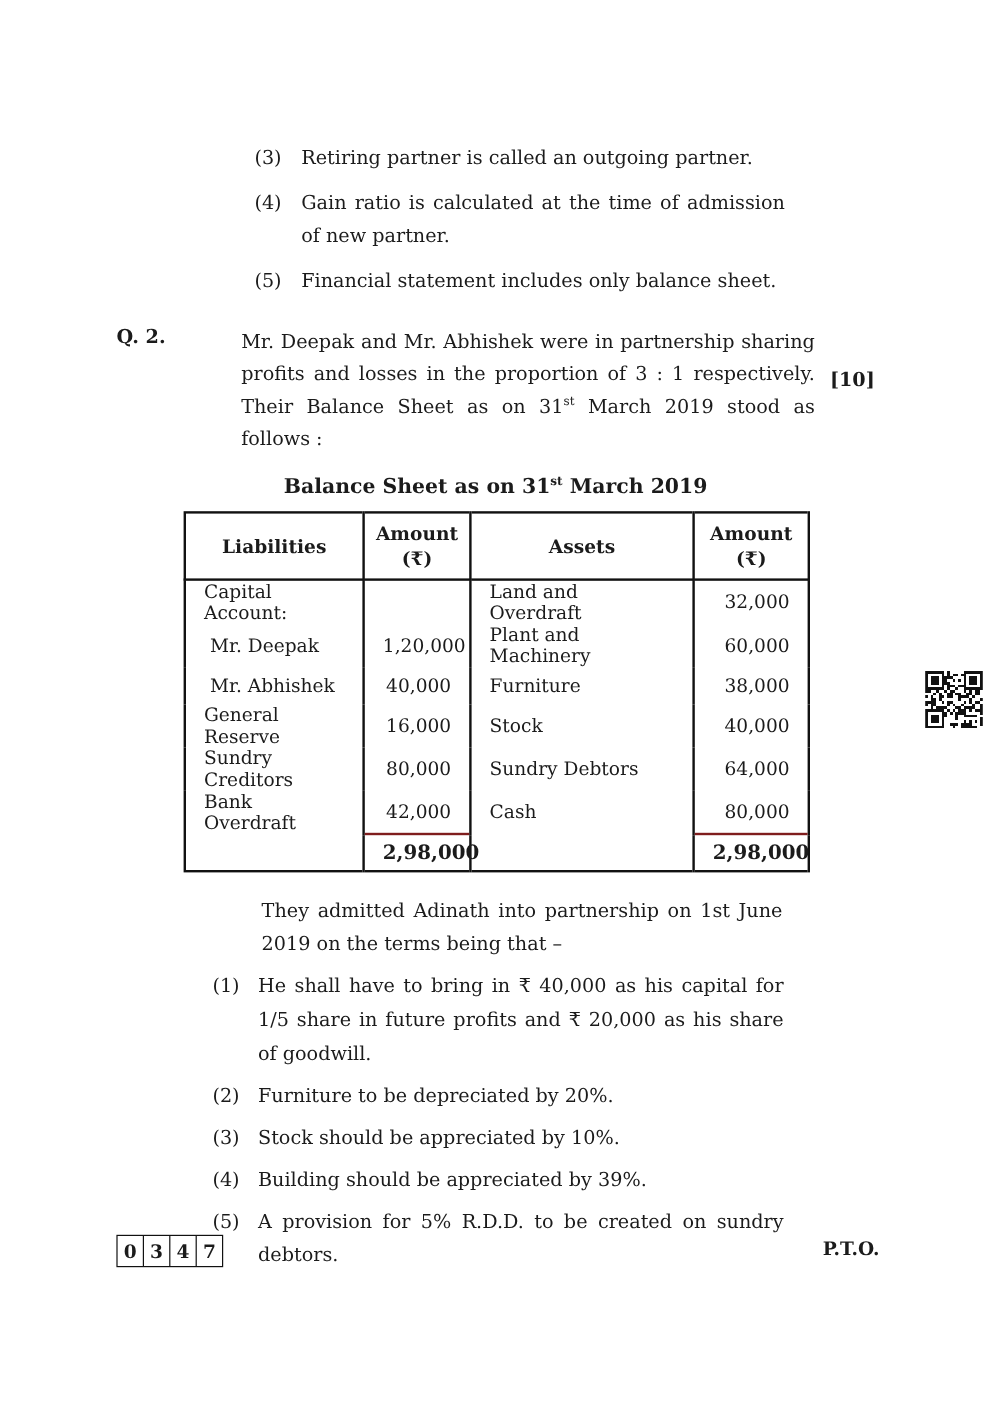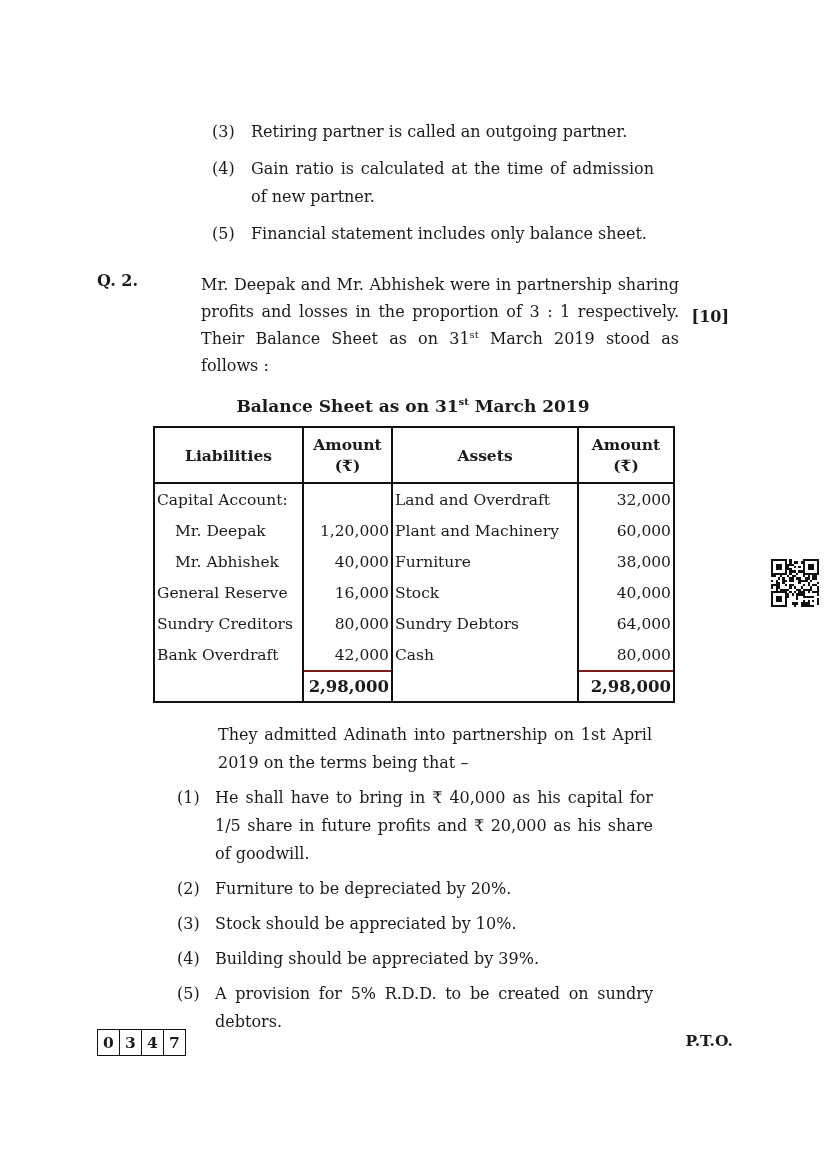--- a/index.html
+++ b/index.html
@@ -87,21 +87,21 @@
     height: 50px;
     line-height: 21px;
     padding: 2px;
   }
   table.bs-table th, table.bs-table td {
     border-left: 2px solid #111;
     border-right: 2px solid #111;
   }
   table.bs-table td {
     height: 31px;
-    padding: 0 2px;
+    padding: 0 15px;
     vertical-align: middle;
   }
   td.cell-name   { text-align: left; }
   td.cell-amount { text-align: right; }
   td.cell-name.indent { padding-left: 20px; }
   tr.total-row td { height: 29px; font-weight: bold; font-size: 16.5px; }
   tr.total-row td.cell-amount { border-top: 2px solid #7f1d1d; }
 
   
   .admit-para {
@@ -239,21 +239,21 @@
       </tr>
       <tr class="total-row">
         <td class="cell-name"></td>
         <td class="cell-amount">2,98,000</td>
         <td class="cell-name"></td>
         <td class="cell-amount">2,98,000</td>
       </tr>
     </tbody>
   </table>
 
-  <p class="admit-para">They admitted Adinath into partnership on 1st April 2019 on the terms being that –</p>
+  <p class="admit-para">They admitted Adinath into partnership on 1st June 2019 on the terms being that –</p>
 
   <div class="terms">
     <div class="numbered-item">
       <span class="item-num">(1)</span>
       <span class="item-text">He shall have to bring in ₹ 40,000 as his capital for 1/5 share in future profits and ₹ 20,000 as his share of goodwill.</span>
     </div>
     <div class="numbered-item">
       <span class="item-num">(2)</span>
       <span class="item-text">Furniture to be depreciated by 20%.</span>
     </div>

